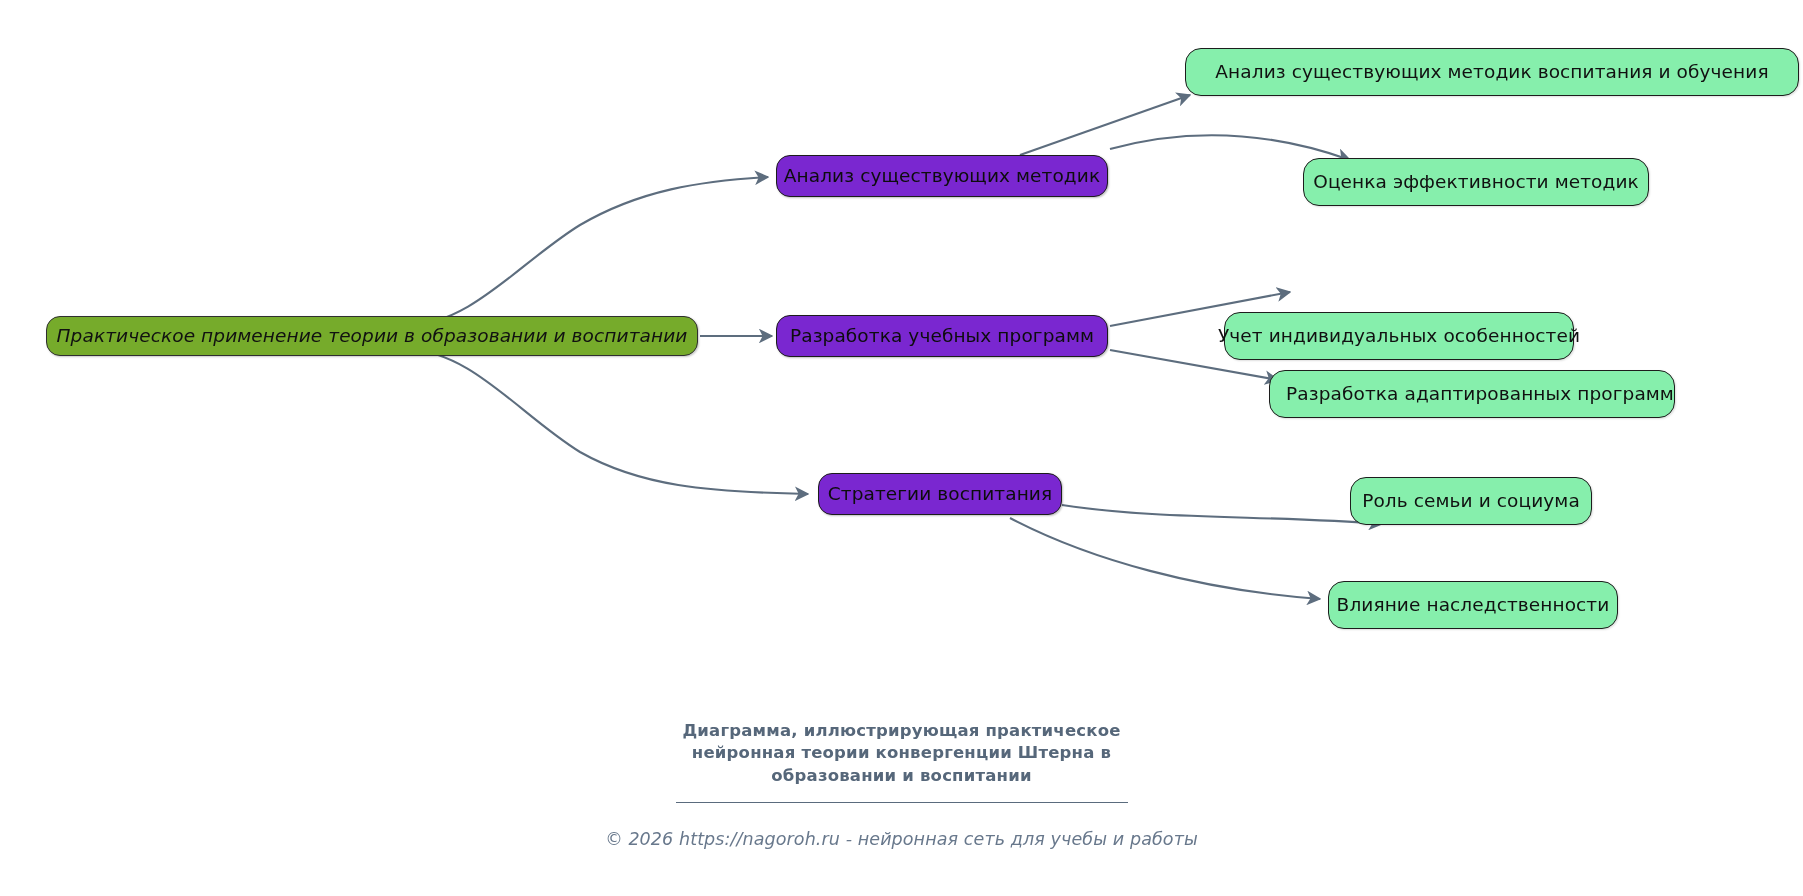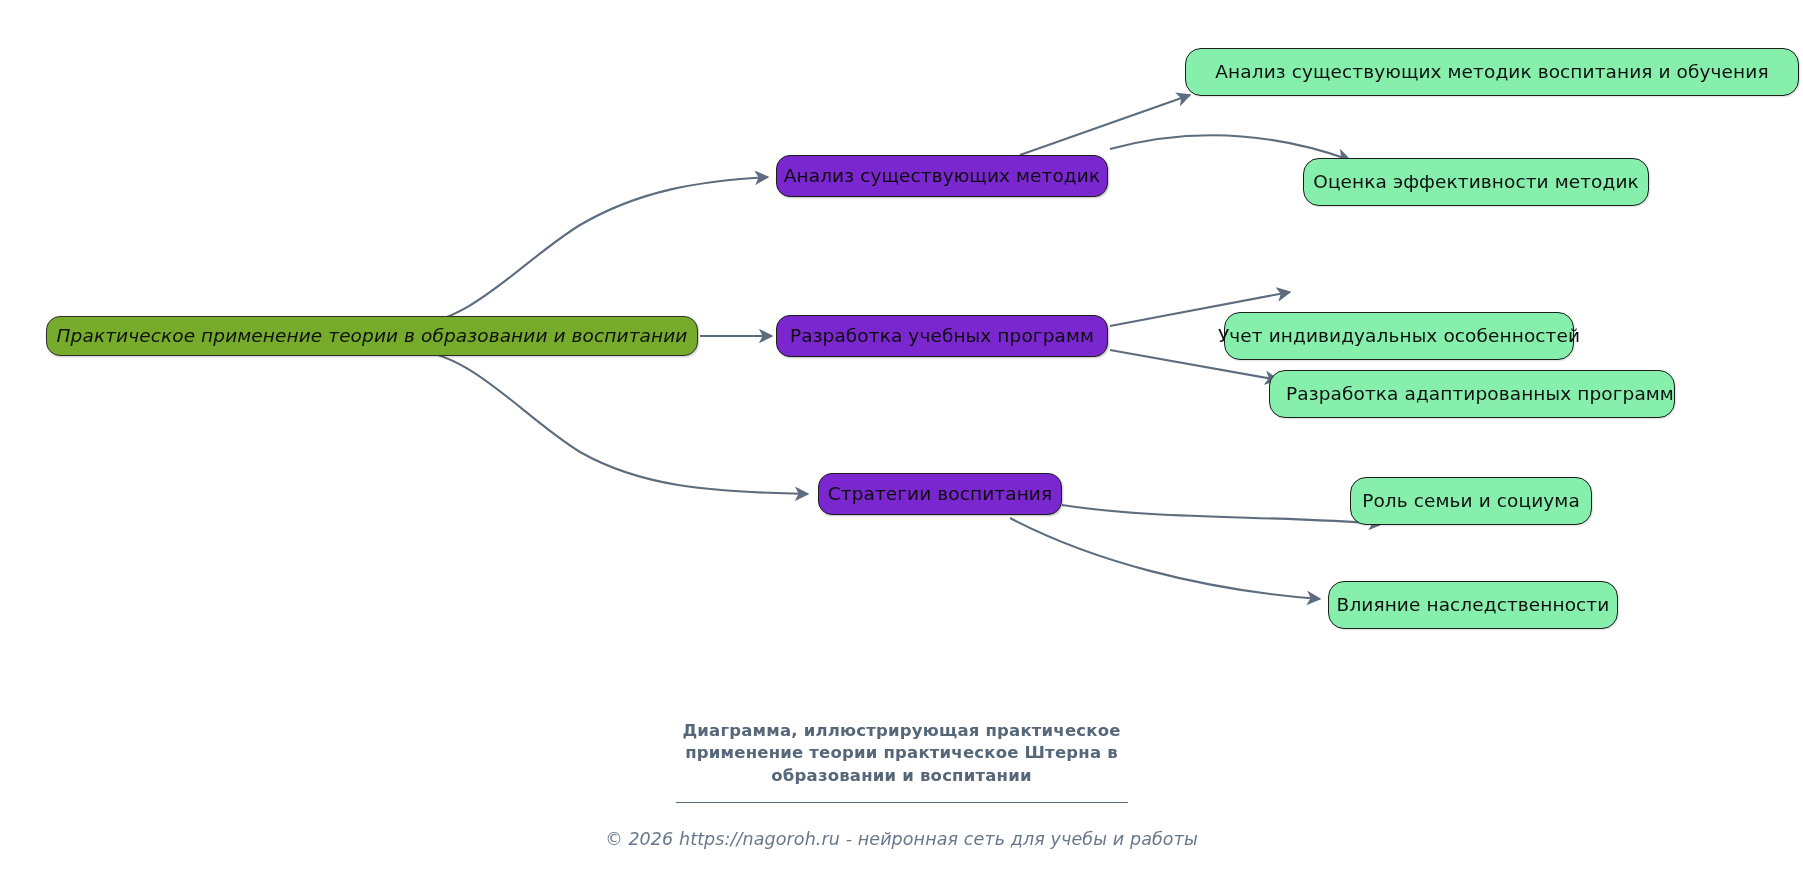--- a/index.html
+++ b/index.html
@@ -140,20 +140,20 @@
 
   <div class="node node-branch" style="left:818px; top:473px; width:244px; height:42px;">Стратегии воспитания</div>
 
   <div class="node node-leaf" style="left:1350px; top:477px; width:242px; height:48px;">Роль семьи и социума</div>
 
   <div class="node node-leaf" style="left:1328px; top:581px; width:290px; height:48px;">Влияние наследственности</div>
 
   <div class="caption-wrap">
     <div class="caption">
       <div>Диаграмма, иллюстрирующая практическое</div>
-      <div>применение теории практическое Штерна в</div>
+      <div>нейронная теории конвергенции Штерна в</div>
       <div>образовании и воспитании</div>
     </div>
     <div class="divider"></div>
     <div class="footer">© 2026 https://nagoroh.ru - нейронная сеть для учебы и работы</div>
   </div>
 
 </div>
 
 </body></html>

